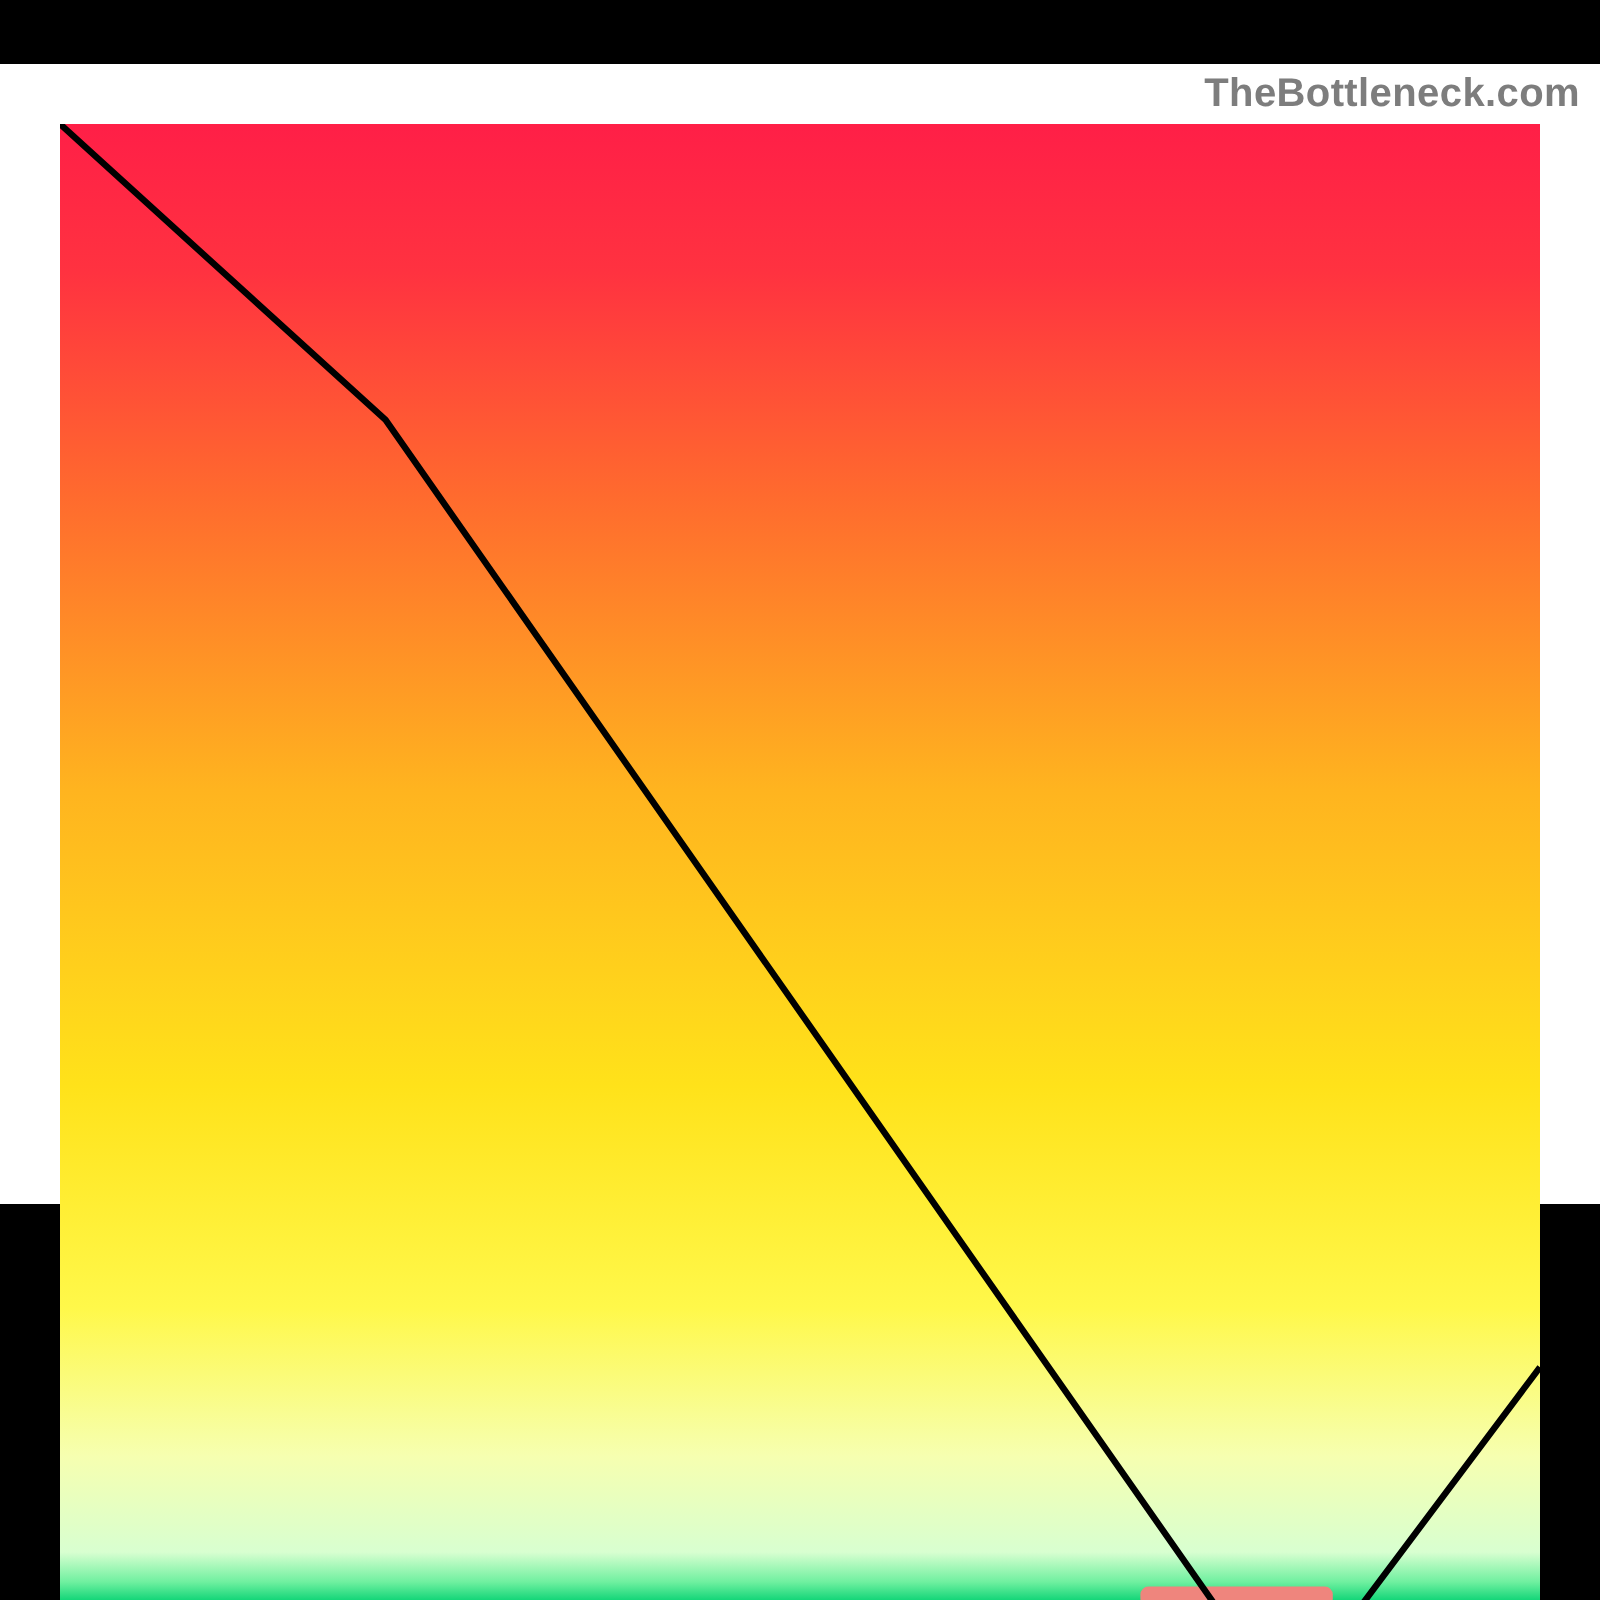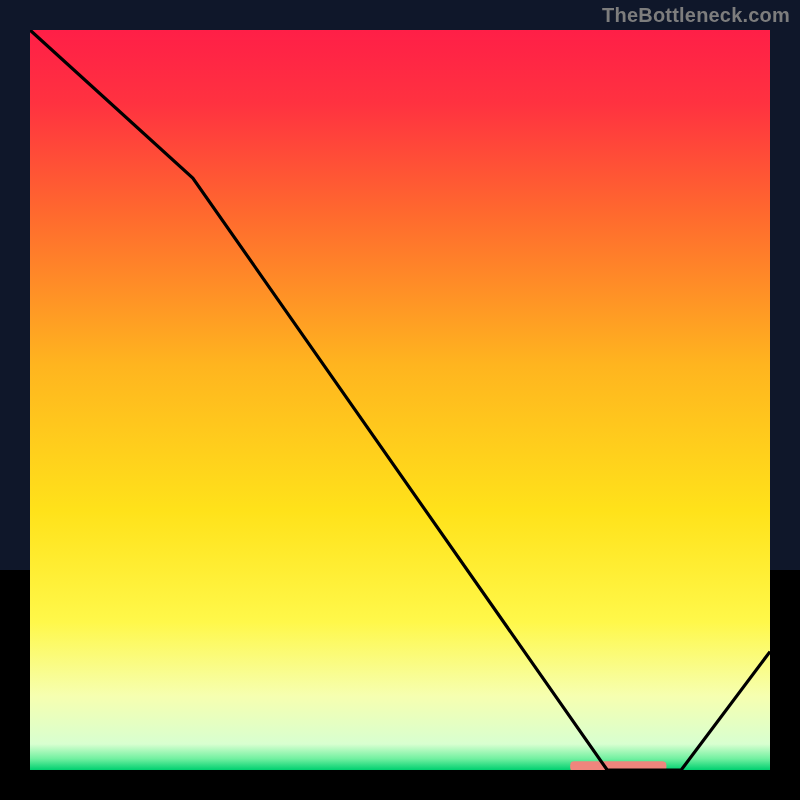--- a/index.html
+++ b/index.html
@@ -8,21 +8,22 @@
     width: 800px;
     height: 800px;
     background: #000;
     overflow: hidden;
     font-family: Arial, Helvetica, sans-serif;
   }
   .frame {
     position: relative;
     width: 800px;
     height: 570px;
-    background: #0f172a;
+    background: #ffffff;
+    margin-top: 32px;
   }
   .attribution {
     position: absolute;
     top: 4px;
     right: 10px;
     color: #7d7d7d;
     font-size: 20px;
     font-weight: 600;
     letter-spacing: 0.2px;
   }

